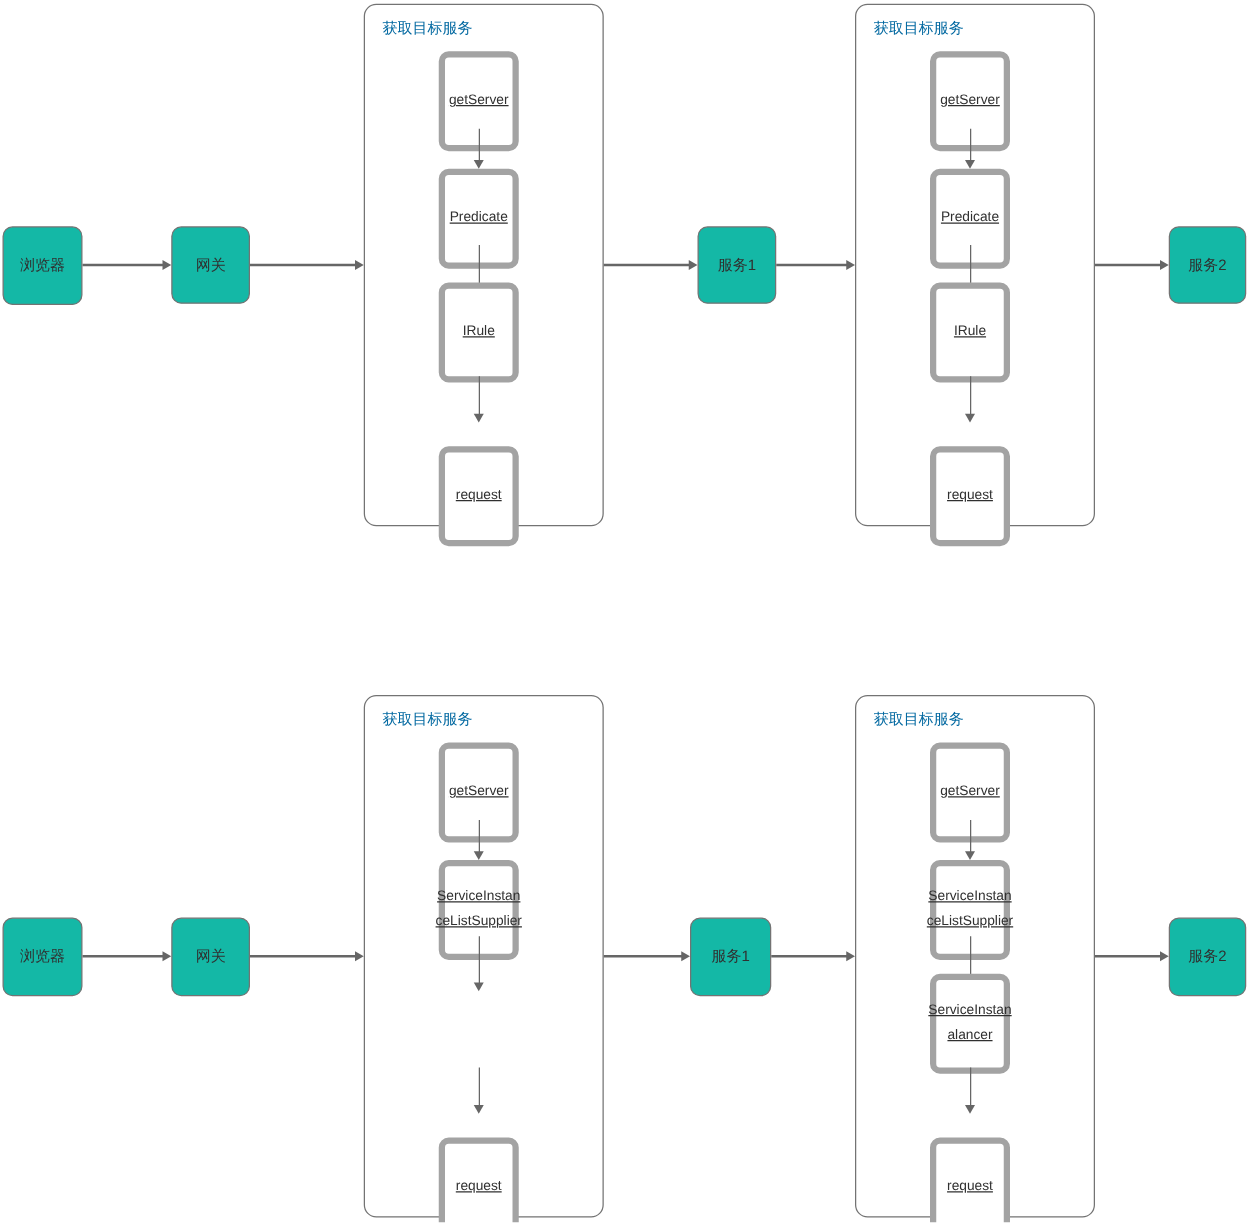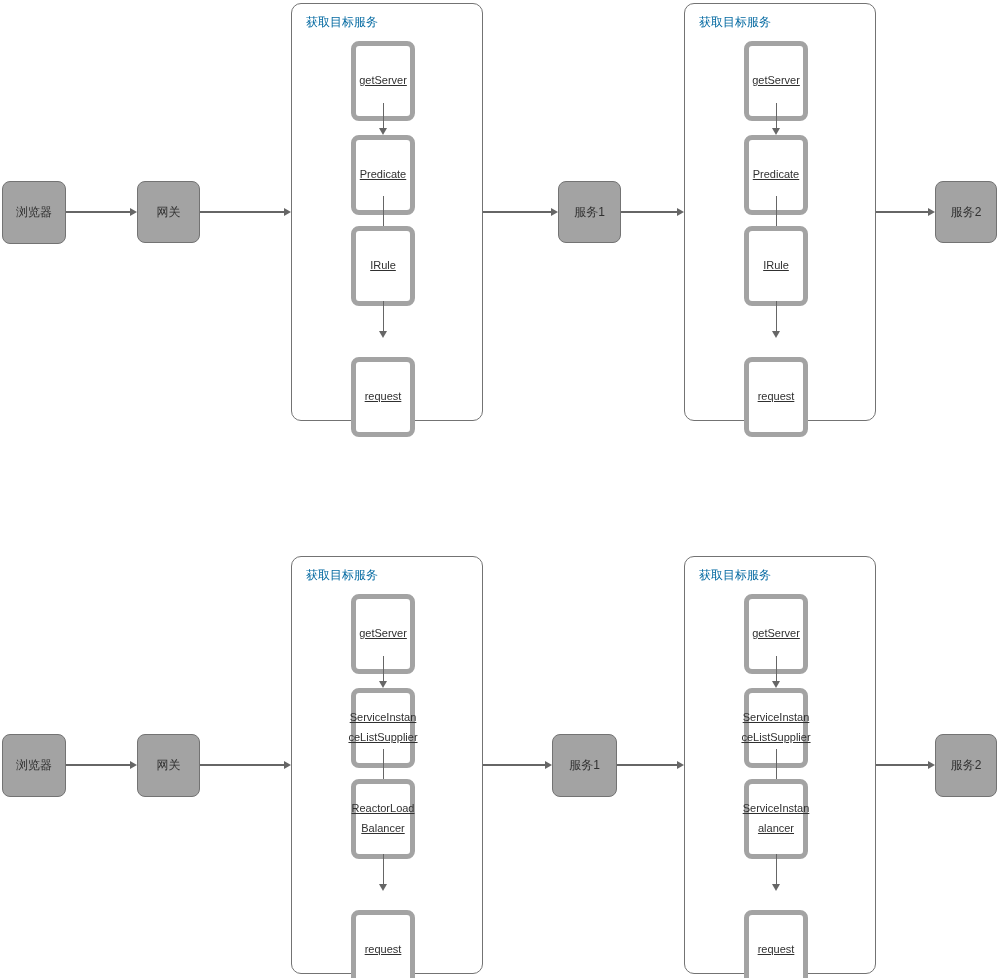--- a/index.html
+++ b/index.html
@@ -13,21 +13,21 @@
     background: #ffffff;
     overflow: hidden;
   }
   .layer { position: absolute; inset: 0; }
 
   
   .node {
     position: absolute;
     border: 1px solid #737373;
     border-radius: 8px;
-    background: #a3a3a3;
+    background: #14b8a6;
     display: flex;
     align-items: center;
     justify-content: center;
     font-size: 12px;
     text-align: center;
   }
 
   
   .group {
     position: absolute;
@@ -165,22 +165,20 @@
 
     <div class="harrow" style="left:200px; top:764px; width:85px;"></div>
 
     <div class="group" style="left:291px; top:556px;">
       <div class="group-title">获取目标服务</div>
       <div class="step s0">getServer</div>
       <div class="varrow v0"></div>
       <div class="step s1">ServiceInstan
 ceListSupplier</div>
       <div class="varrow v1"></div>
-      <div class="step s2">ReactorLoad
-Balancer</div>
       <div class="varrow v2"></div>
       <div class="step s3">request</div>
     </div>
 
     <div class="harrow" style="left:483px; top:764px; width:63px;"></div>
 
     <div class="node" style="left:552px; top:734px; width:65px; height:63px;">服务1</div>
 
     <div class="harrow" style="left:617px; top:764px; width:61px;"></div>
 

